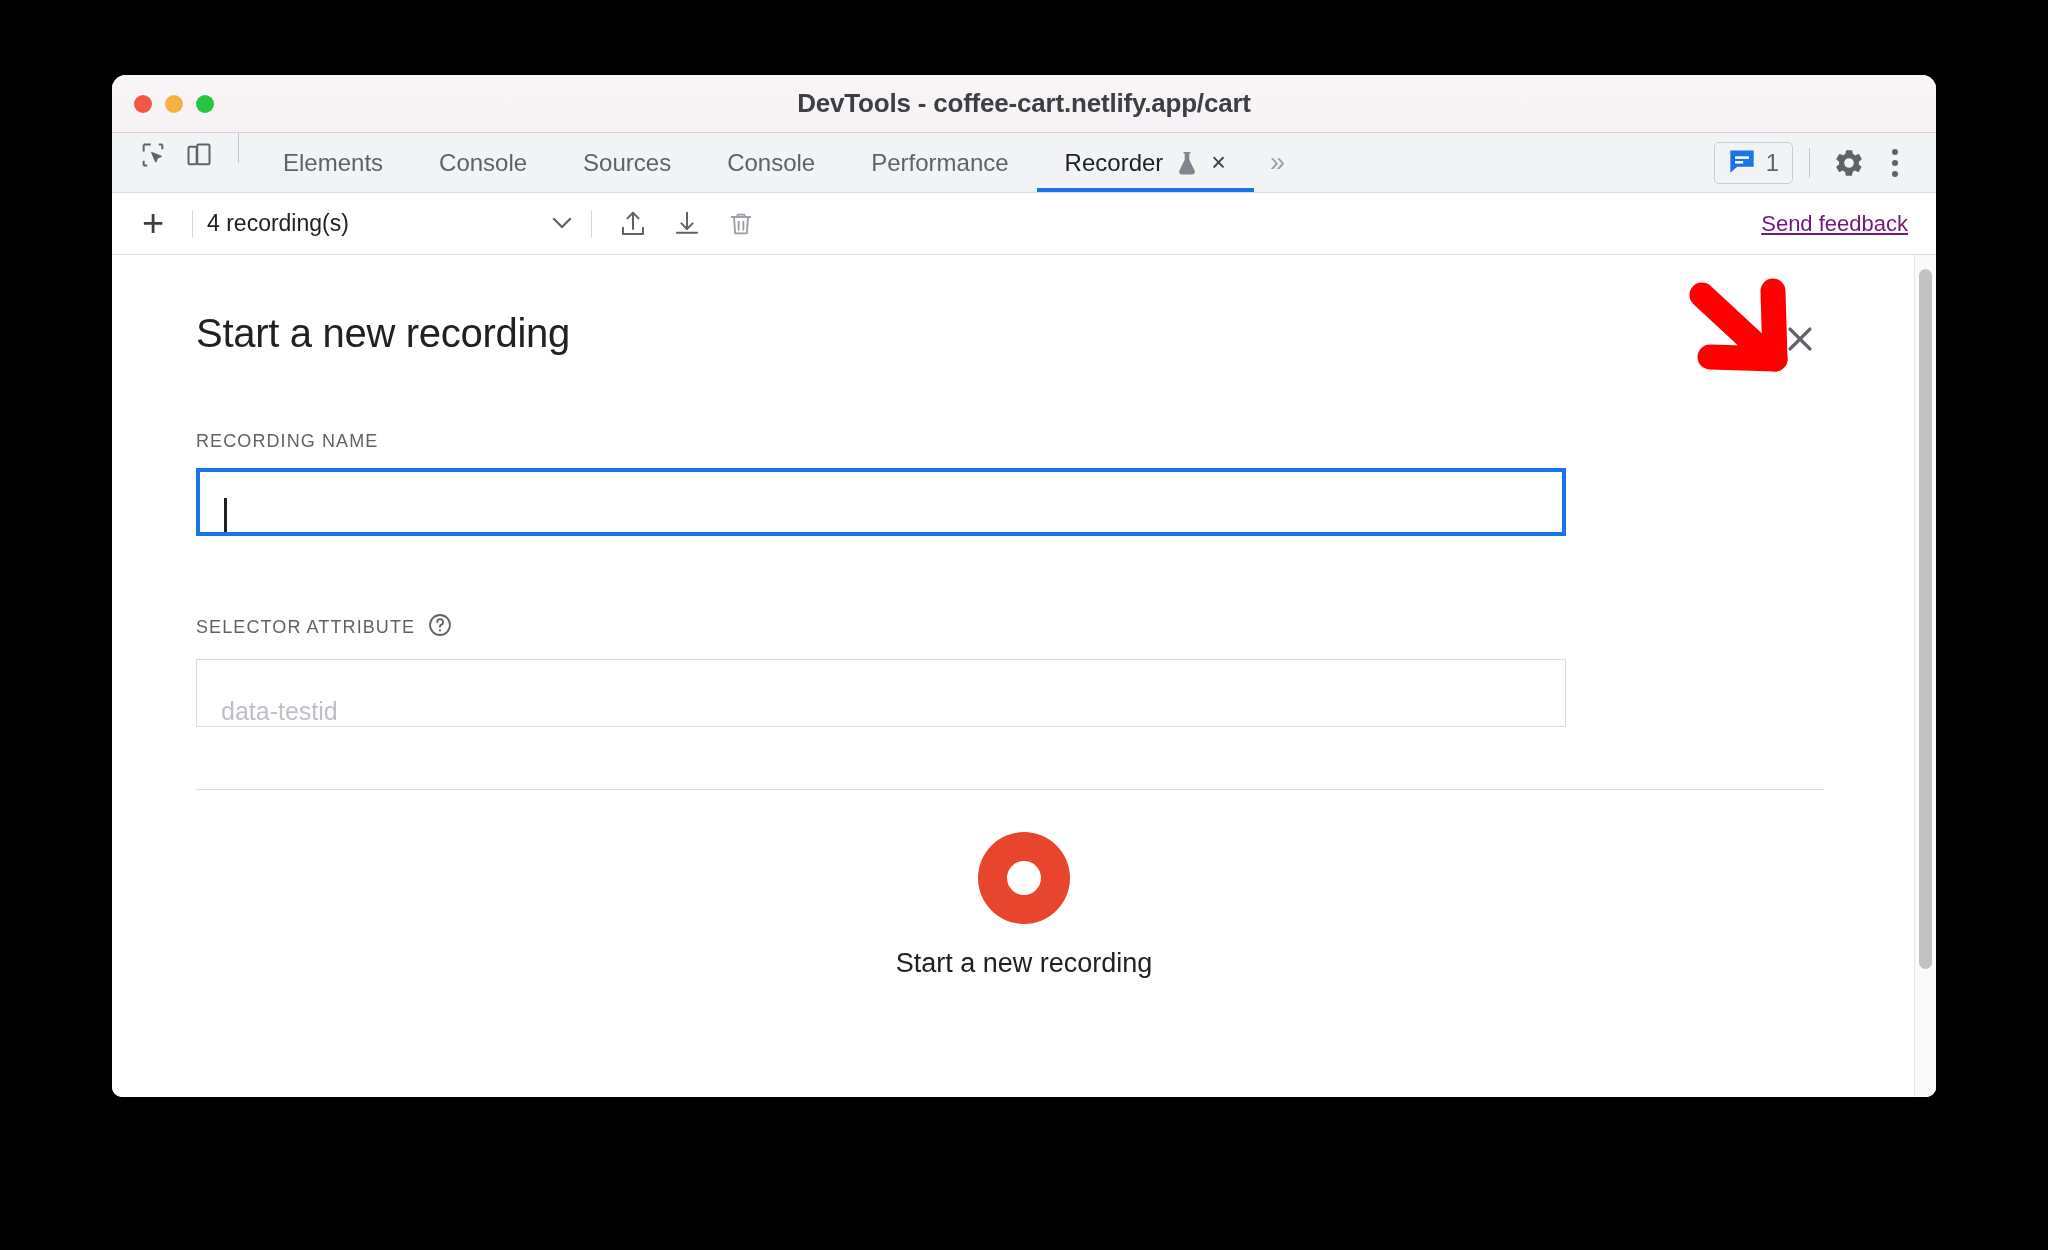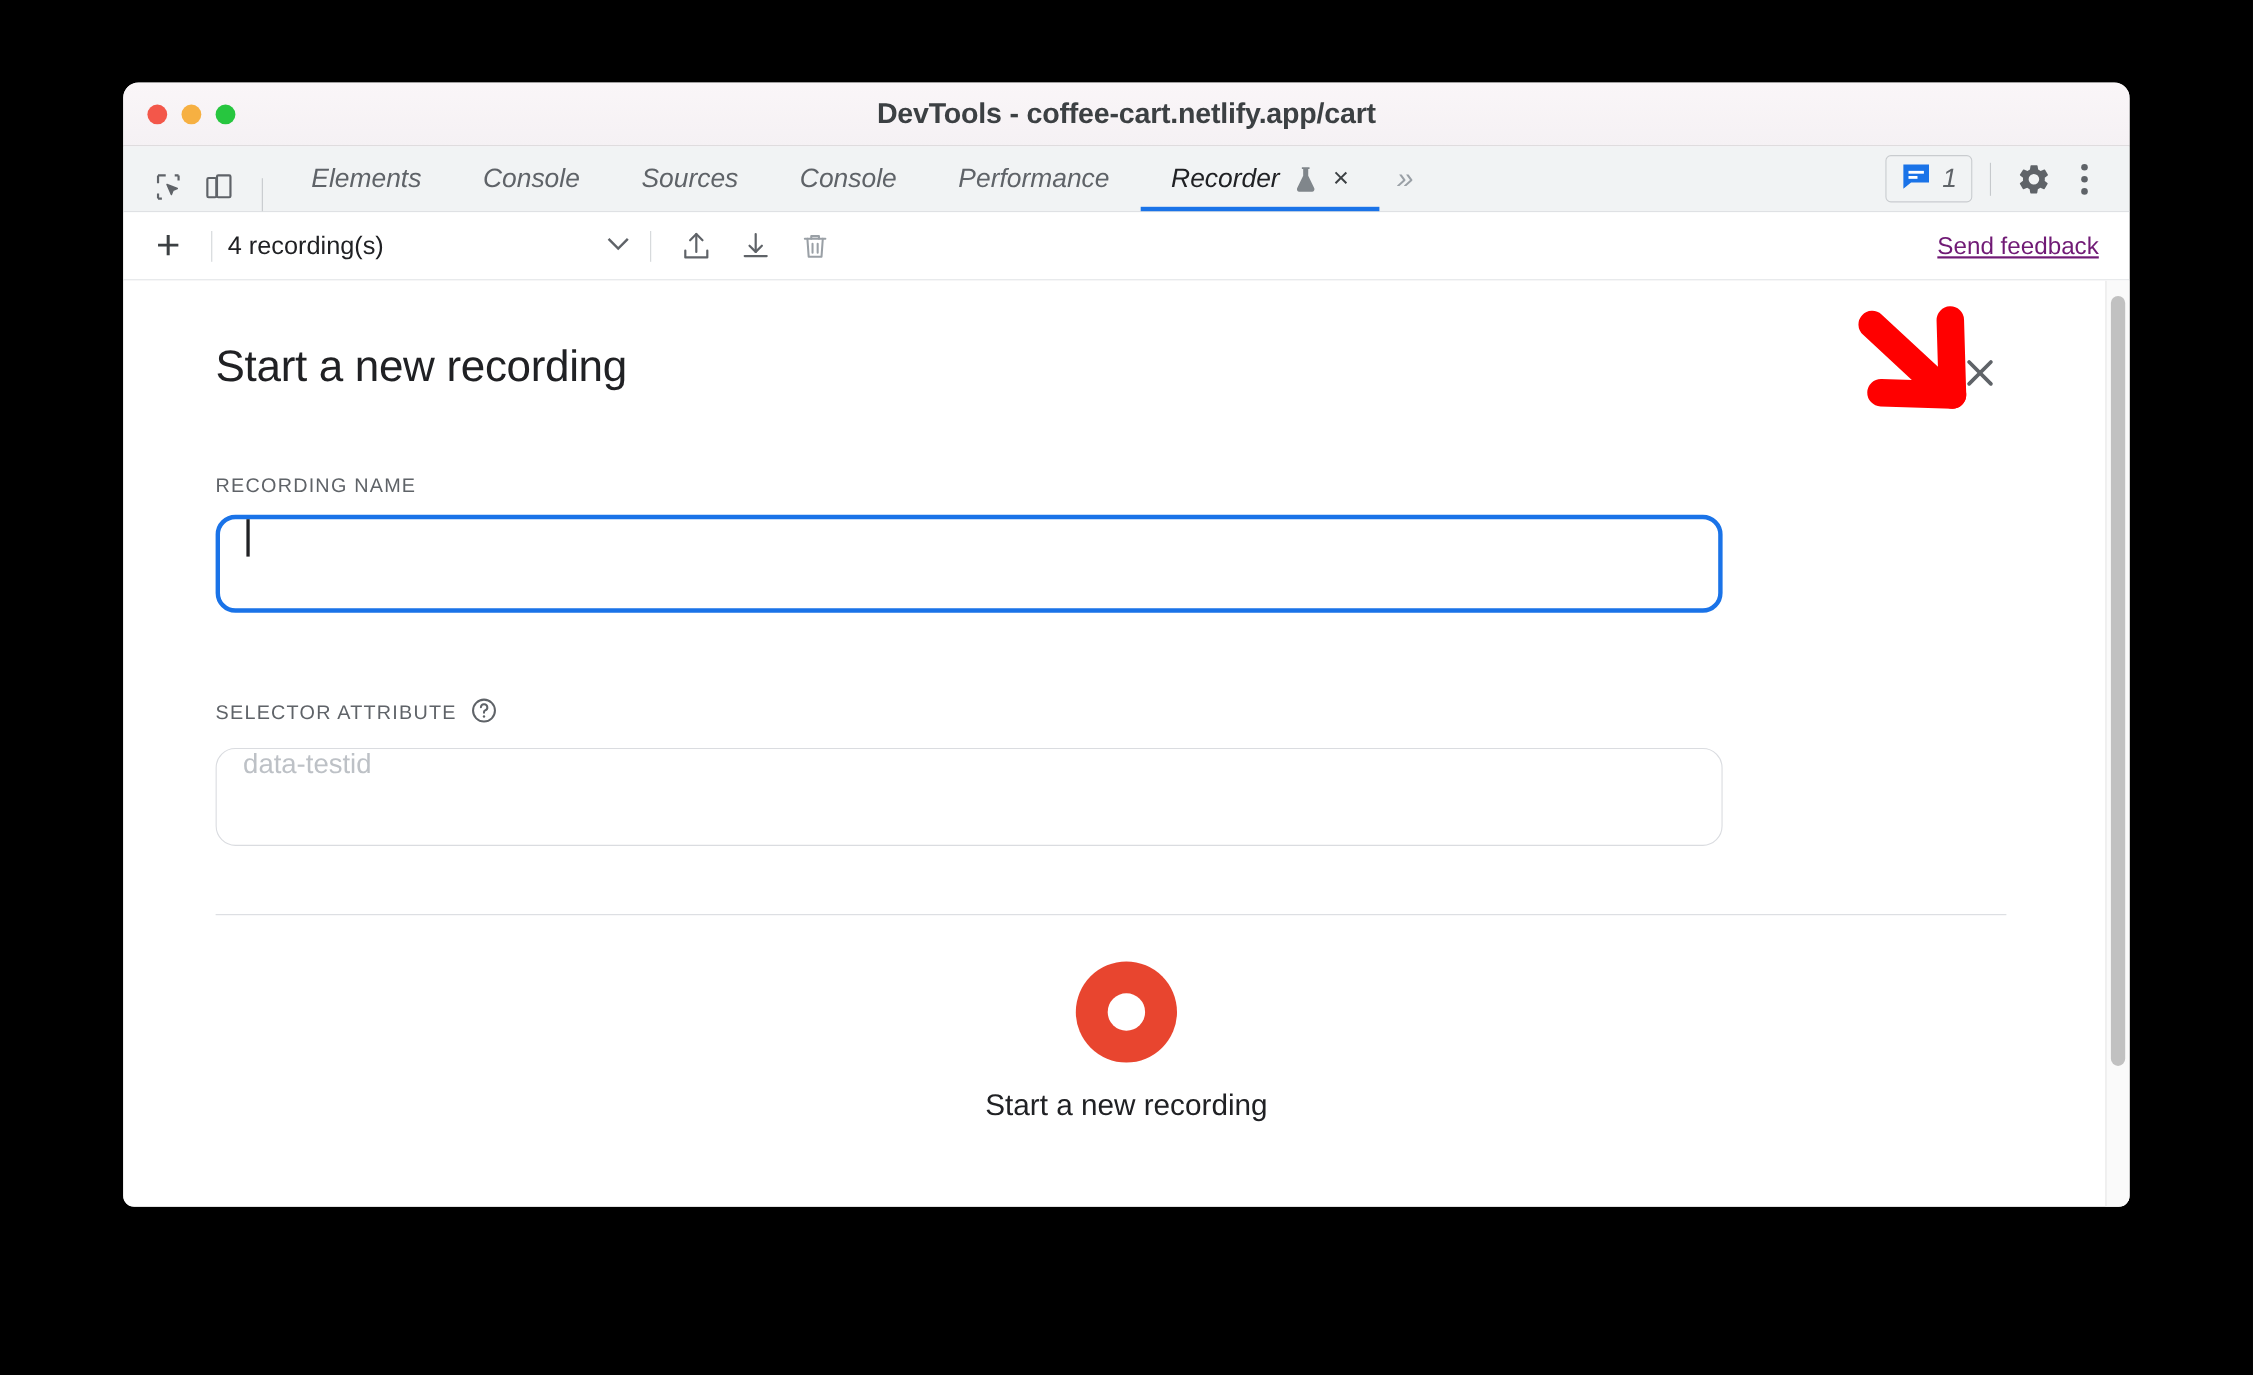--- a/index.html
+++ b/index.html
@@ -67,23 +67,22 @@
   }
 
   
   .tabstrip {
     position: relative;
     height: 60px;
     flex: 0 0 60px;
     background: #f1f3f4;
     border-bottom: 1px solid #dadce0;
     display: flex;
-    align-items: flex-end;
+    align-items: flex-start;
     padding-left: 18px;
-    font-style: italic;
   }
   .tool-btn {
     width: 46px; height: 44px;
     display: flex; align-items: center; justify-content: center;
     border-radius: 4px;
   }
   .vsep {
     width: 1px; height: 30px;
     background: #c6c9cc;
     margin: 0 16px;
@@ -229,24 +228,24 @@
     display: flex;
     align-items: center;
     gap: 12px;
   }
   .field-group { margin-top: 70px; }
   .field-group.second { margin-top: 76px; }
 
   .text-input {
     margin-top: 16px;
     width: 1370px;
-    height: 89px;
-    border-radius: 18px;
-    display: flex;
-    align-items: flex-start;
+    height: 68px;
+    border-radius: 0;
+    display: flex;
+    align-items: flex-end;
     padding: 0 24px;
     font-size: 25px;
     background: #ffffff;
   }
   .text-input.focused {
     border: 4px solid #1a73e8;
   }
   .text-input.plain {
     border: 1px solid #dadce0;
     color: #bdc1c6;

